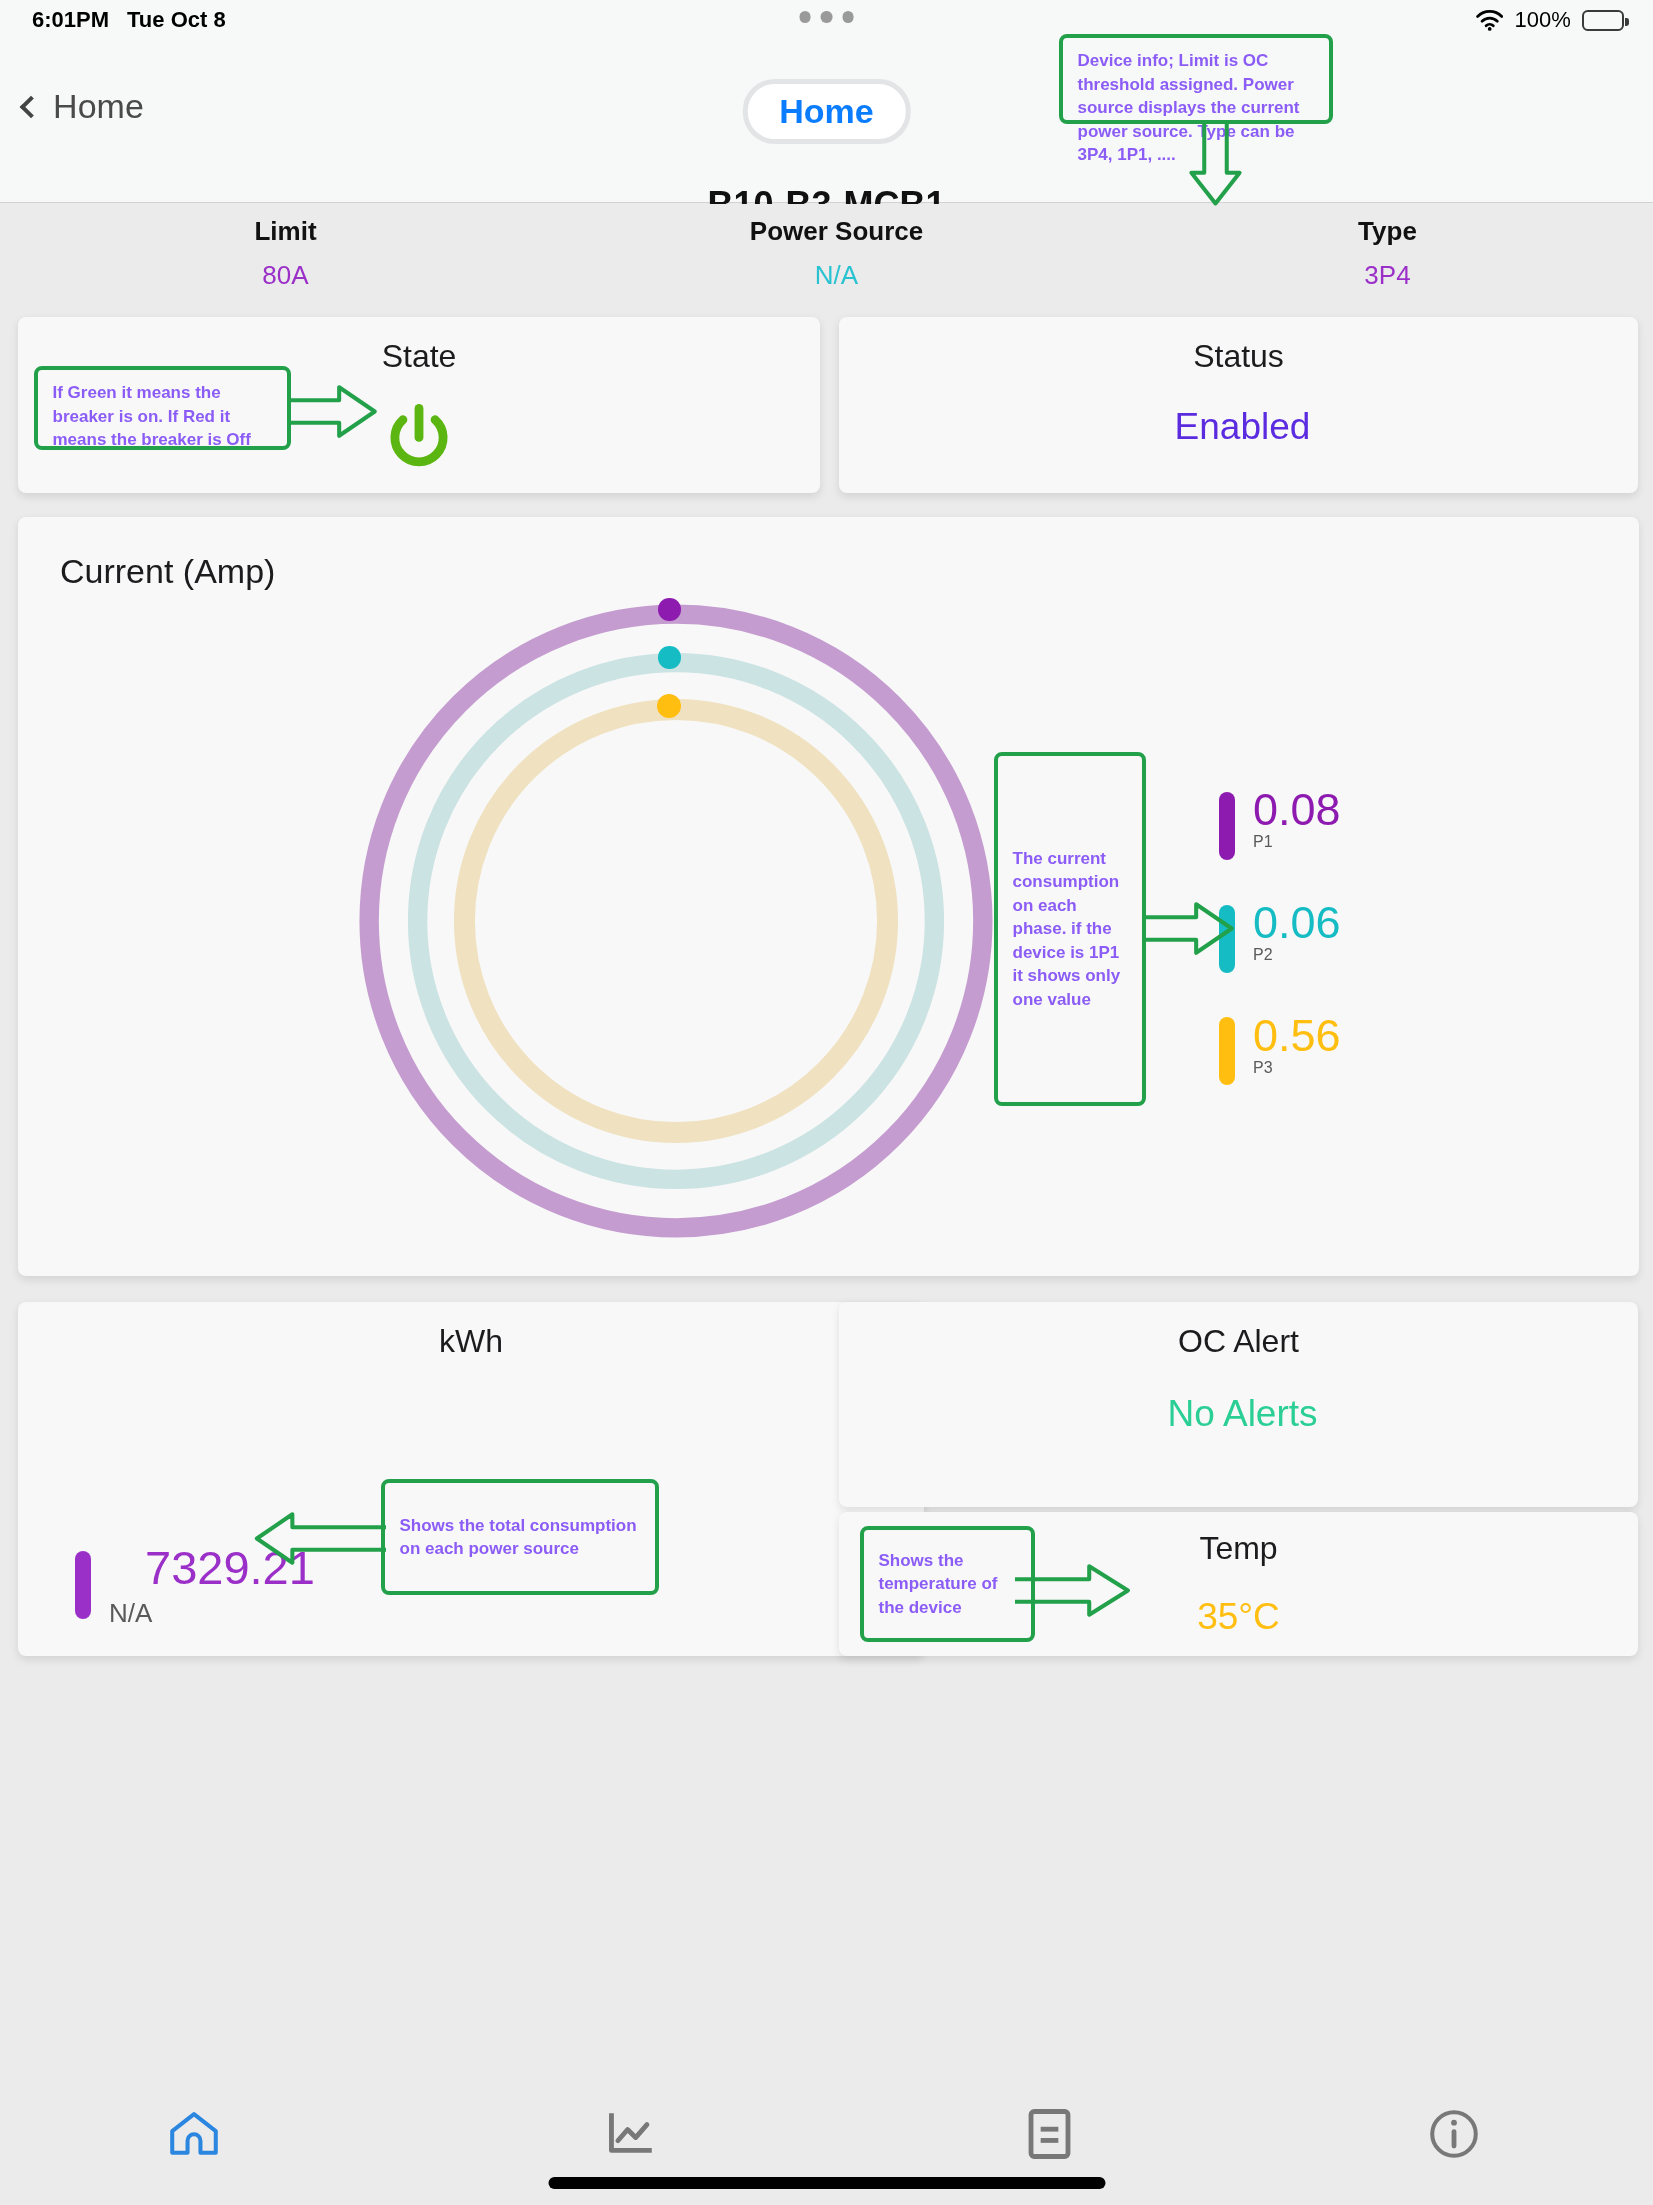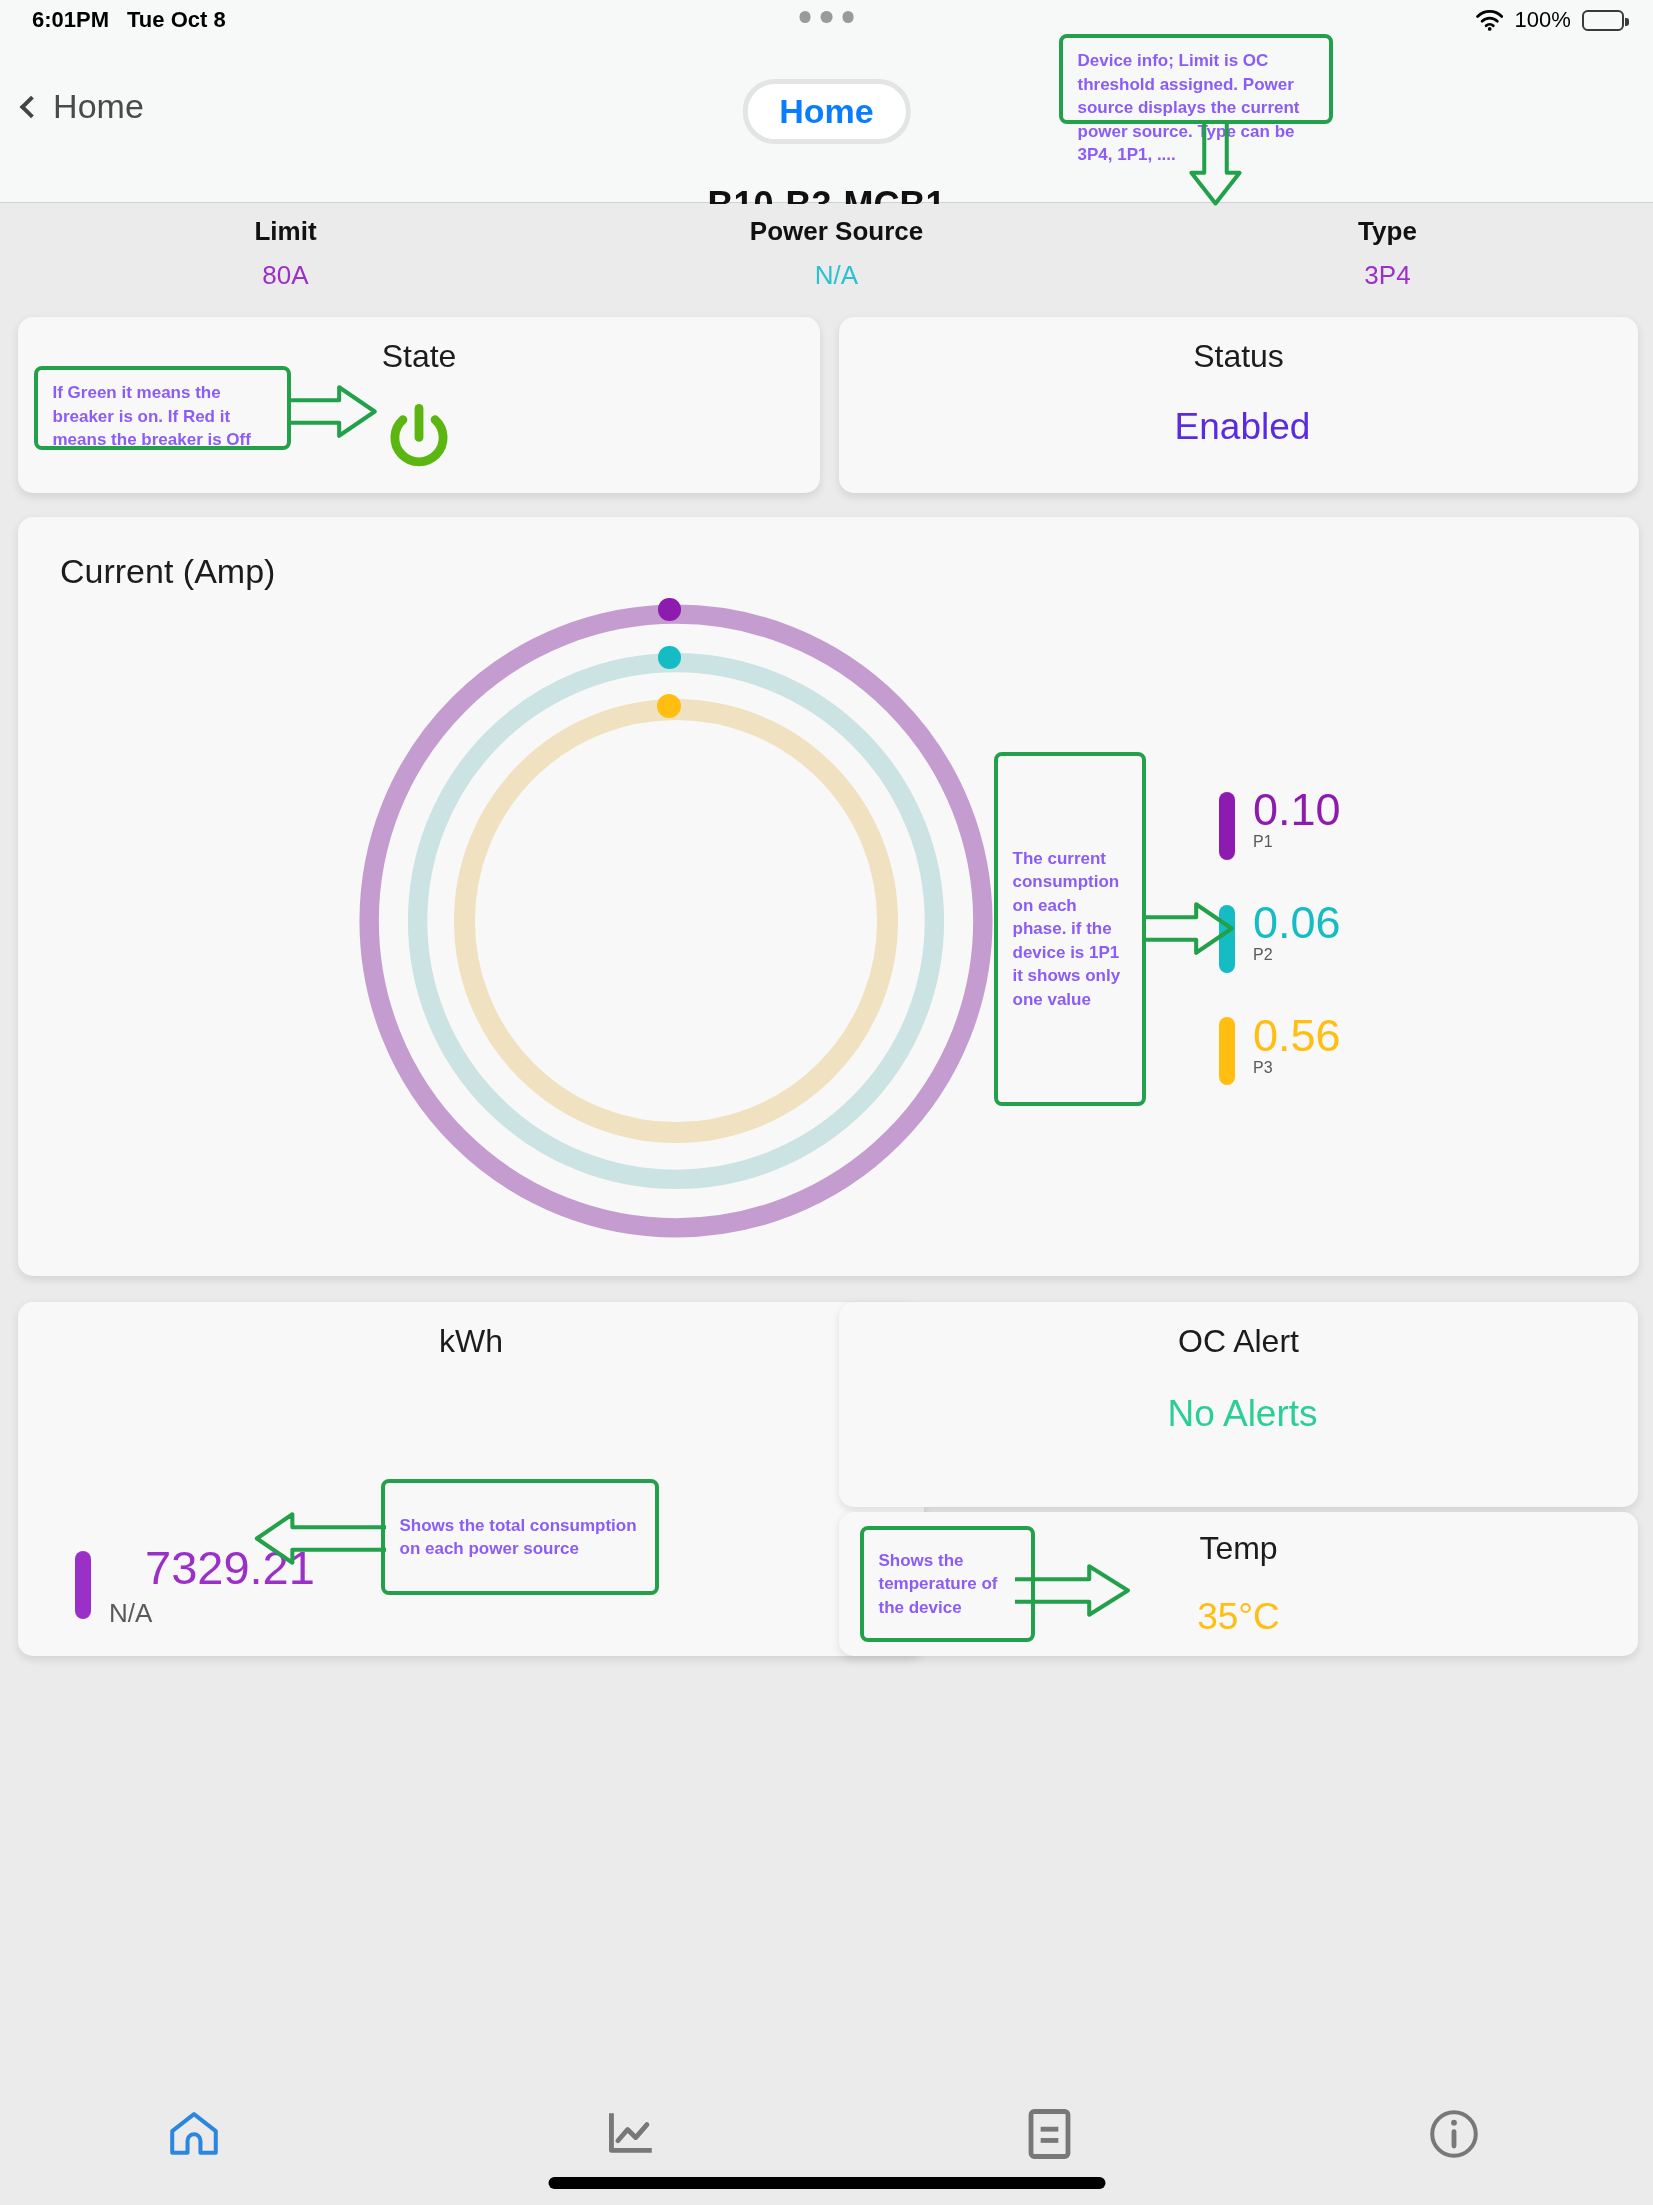--- a/index.html
+++ b/index.html
@@ -55,21 +55,21 @@
     position: absolute; top: 204px; left: 0; width: 1653px; height: 99px;
     background: #ebebeb; display: flex;
   }
   .info-cell { flex: 1; display: flex; flex-direction: column; align-items: center;
                justify-content: center; gap: 13px; padding-left: 20px; }
   .info-label { font-size: 26px; font-weight: 700; color: #111; }
   .info-value { font-size: 26px; font-weight: 400; }
 
   
   .card {
-    position: absolute; background: #f8f8f8; border-radius: 15px;
+    position: absolute; background: #f8f8f8; border-radius: 8px;
     box-shadow: 0 3.2px 8px rgba(0,0,0,0.10);
   }
   .card-title { text-align: center; font-size: 32px; color: #1c1c1e; font-weight: 400; }
   .card-value { text-align: center; font-size: 37px; font-weight: 400; }
 
   #card-state  { left: 18px;   top: 317px;  width: 802px;  height: 176px; }
   #card-status { left: 839px; top: 317px;  width: 799px;  height: 176px; }
   #card-current{ left: 18px;   top: 517px;  width: 1621px; height: 759px; }
   #card-kwh    { left: 18px;   top: 1302px; width: 906px;  height: 354px; }
   #card-oc     { left: 839px; top: 1302px; width: 799px;  height: 205px; }
@@ -206,21 +206,21 @@
       </svg>
       <span class="dot" style="left:305px; top:0px; width:22.6px; height:22.6px; background:#8e1bb0;"></span>
       <span class="dot" style="left:305px; top:48px; width:22.6px; height:22.6px; background:#15bcc4;"></span>
       <span class="dot" style="left:304px; top:96px; width:24px; height:24px; background:#ffbe10;"></span>
     </div>
 
     <div class="phase-list" style="top:270px; left:1201px; position:absolute;">
       <div class="phase-row">
         <span class="phase-bar" style="background:#8e1bb0"></span>
         <span>
-          <span class="phase-num" style="color:#8e1bb0; display:block;">0.10</span>
+          <span class="phase-num" style="color:#8e1bb0; display:block;">0.08</span>
           <span class="phase-lbl" style="display:block;">P1</span>
         </span>
       </div>
       <div class="phase-row">
         <span class="phase-bar" style="background:#15bcc4"></span>
         <span>
           <span class="phase-num" style="color:#15bcc4; display:block;">0.06</span>
           <span class="phase-lbl" style="display:block;">P2</span>
         </span>
       </div>

